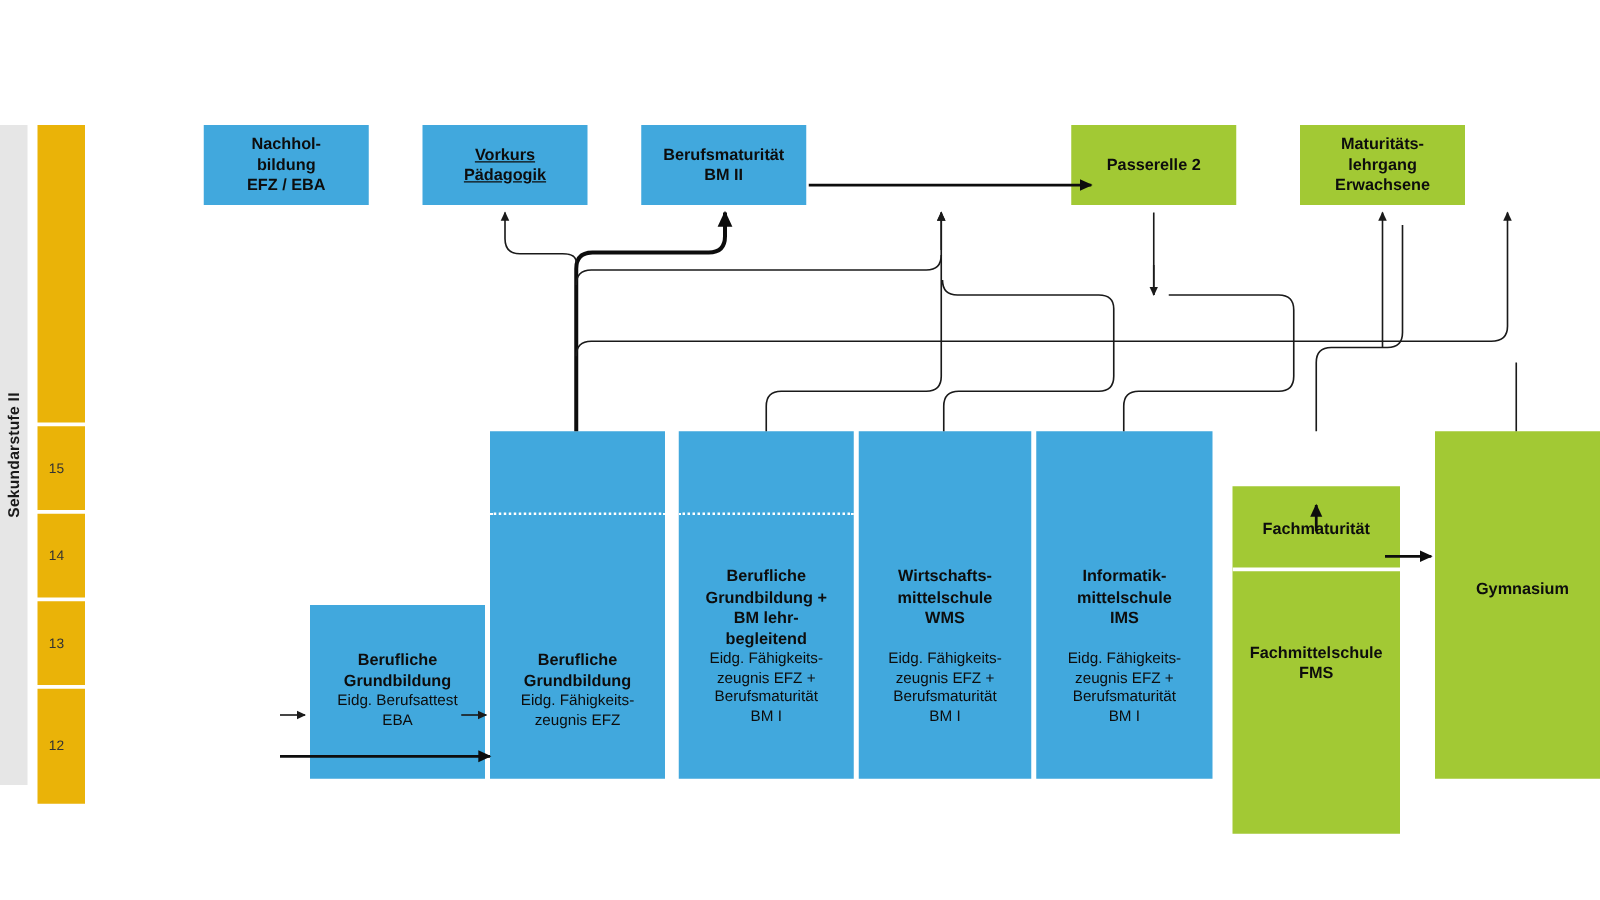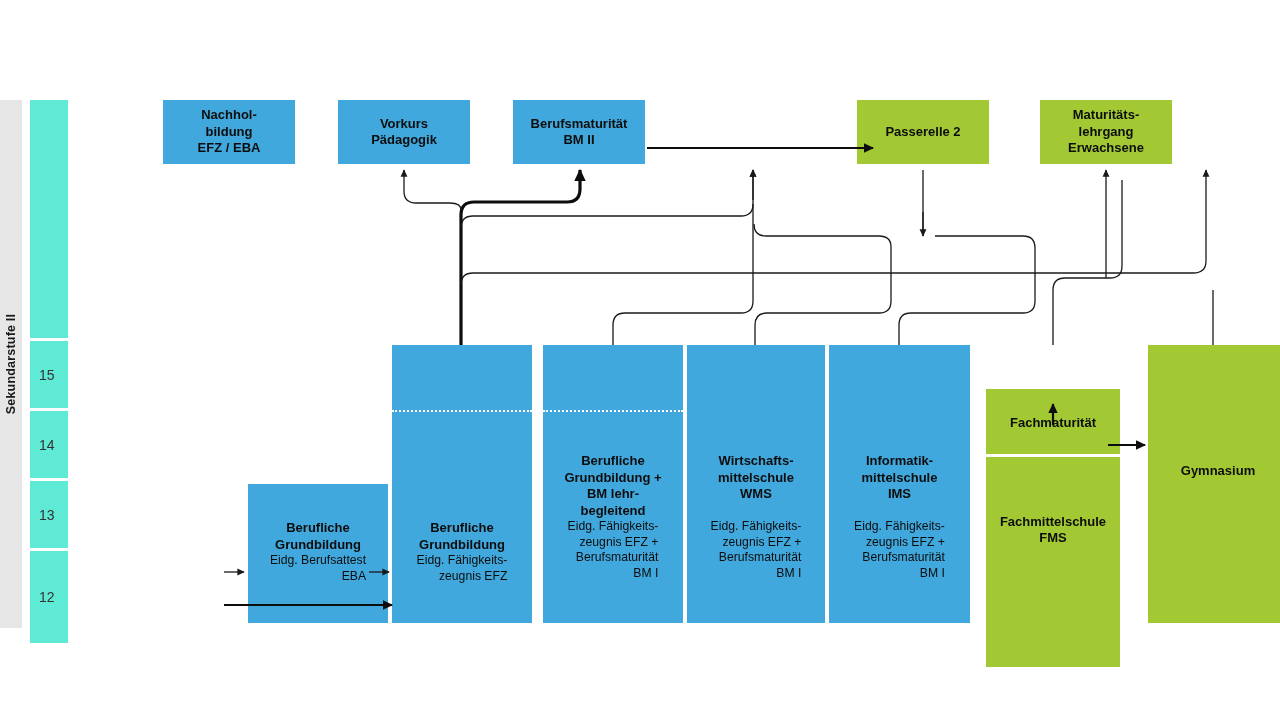--- a/index.html
+++ b/index.html
@@ -38,23 +38,23 @@
     white-space: nowrap;
   }
   .year-col {
     position: absolute;
     left: 30px; top: 100px;
     width: 38px; height: 528px;
   }
   .year-cell {
     position: absolute;
     left: 0; width: 38px;
-    background: #5eead4;
+    background: #eab308;
     color: #333333;
-    font-size: 14px;
+    font-size: 11px;
     display: flex; align-items: center;
     padding-left: 9px;
     box-sizing: border-box;
   }
 
   
   .node {
     position: absolute;
     box-sizing: border-box;
     display: flex;
@@ -68,21 +68,21 @@
 
   .node .title {
     font-size: 13px; font-weight: bold;
     line-height: 16.5px;
     text-align: center;
     white-space: pre-line;
   }
   .node .sub {
     font-size: 12.2px; font-weight: normal;
     line-height: 15.5px;
-    text-align: right;
+    text-align: center;
     white-space: pre-line;
   }
 
   
   .node.toprow { justify-content: center; }
 
   
   .node.tall { justify-content: flex-start; }
 
   .dotted-sep {
@@ -133,21 +133,21 @@
       <span>12</span>
     </div>
   </div>
 
   <div class="node blue toprow" style="left:163px;top:100px;width:132px;height:64px;">
     <div class="title">Nachhol-
 bildung
 EFZ / EBA</div>
   </div>
 
-  <div class="node blue toprow" style="left:338px;top:100px;width:132px;height:64px;">
+  <div class="node blue toprow" style="left:338px;top:100px;width:132px;height:64px;text-decoration:underline;">
     <div class="title">Vorkurs
 Pädagogik</div>
   </div>
 
   <div class="node blue toprow" style="left:513px;top:100px;width:132px;height:64px;">
     <div class="title">Berufsmaturität
 BM II</div>
   </div>
 
 

